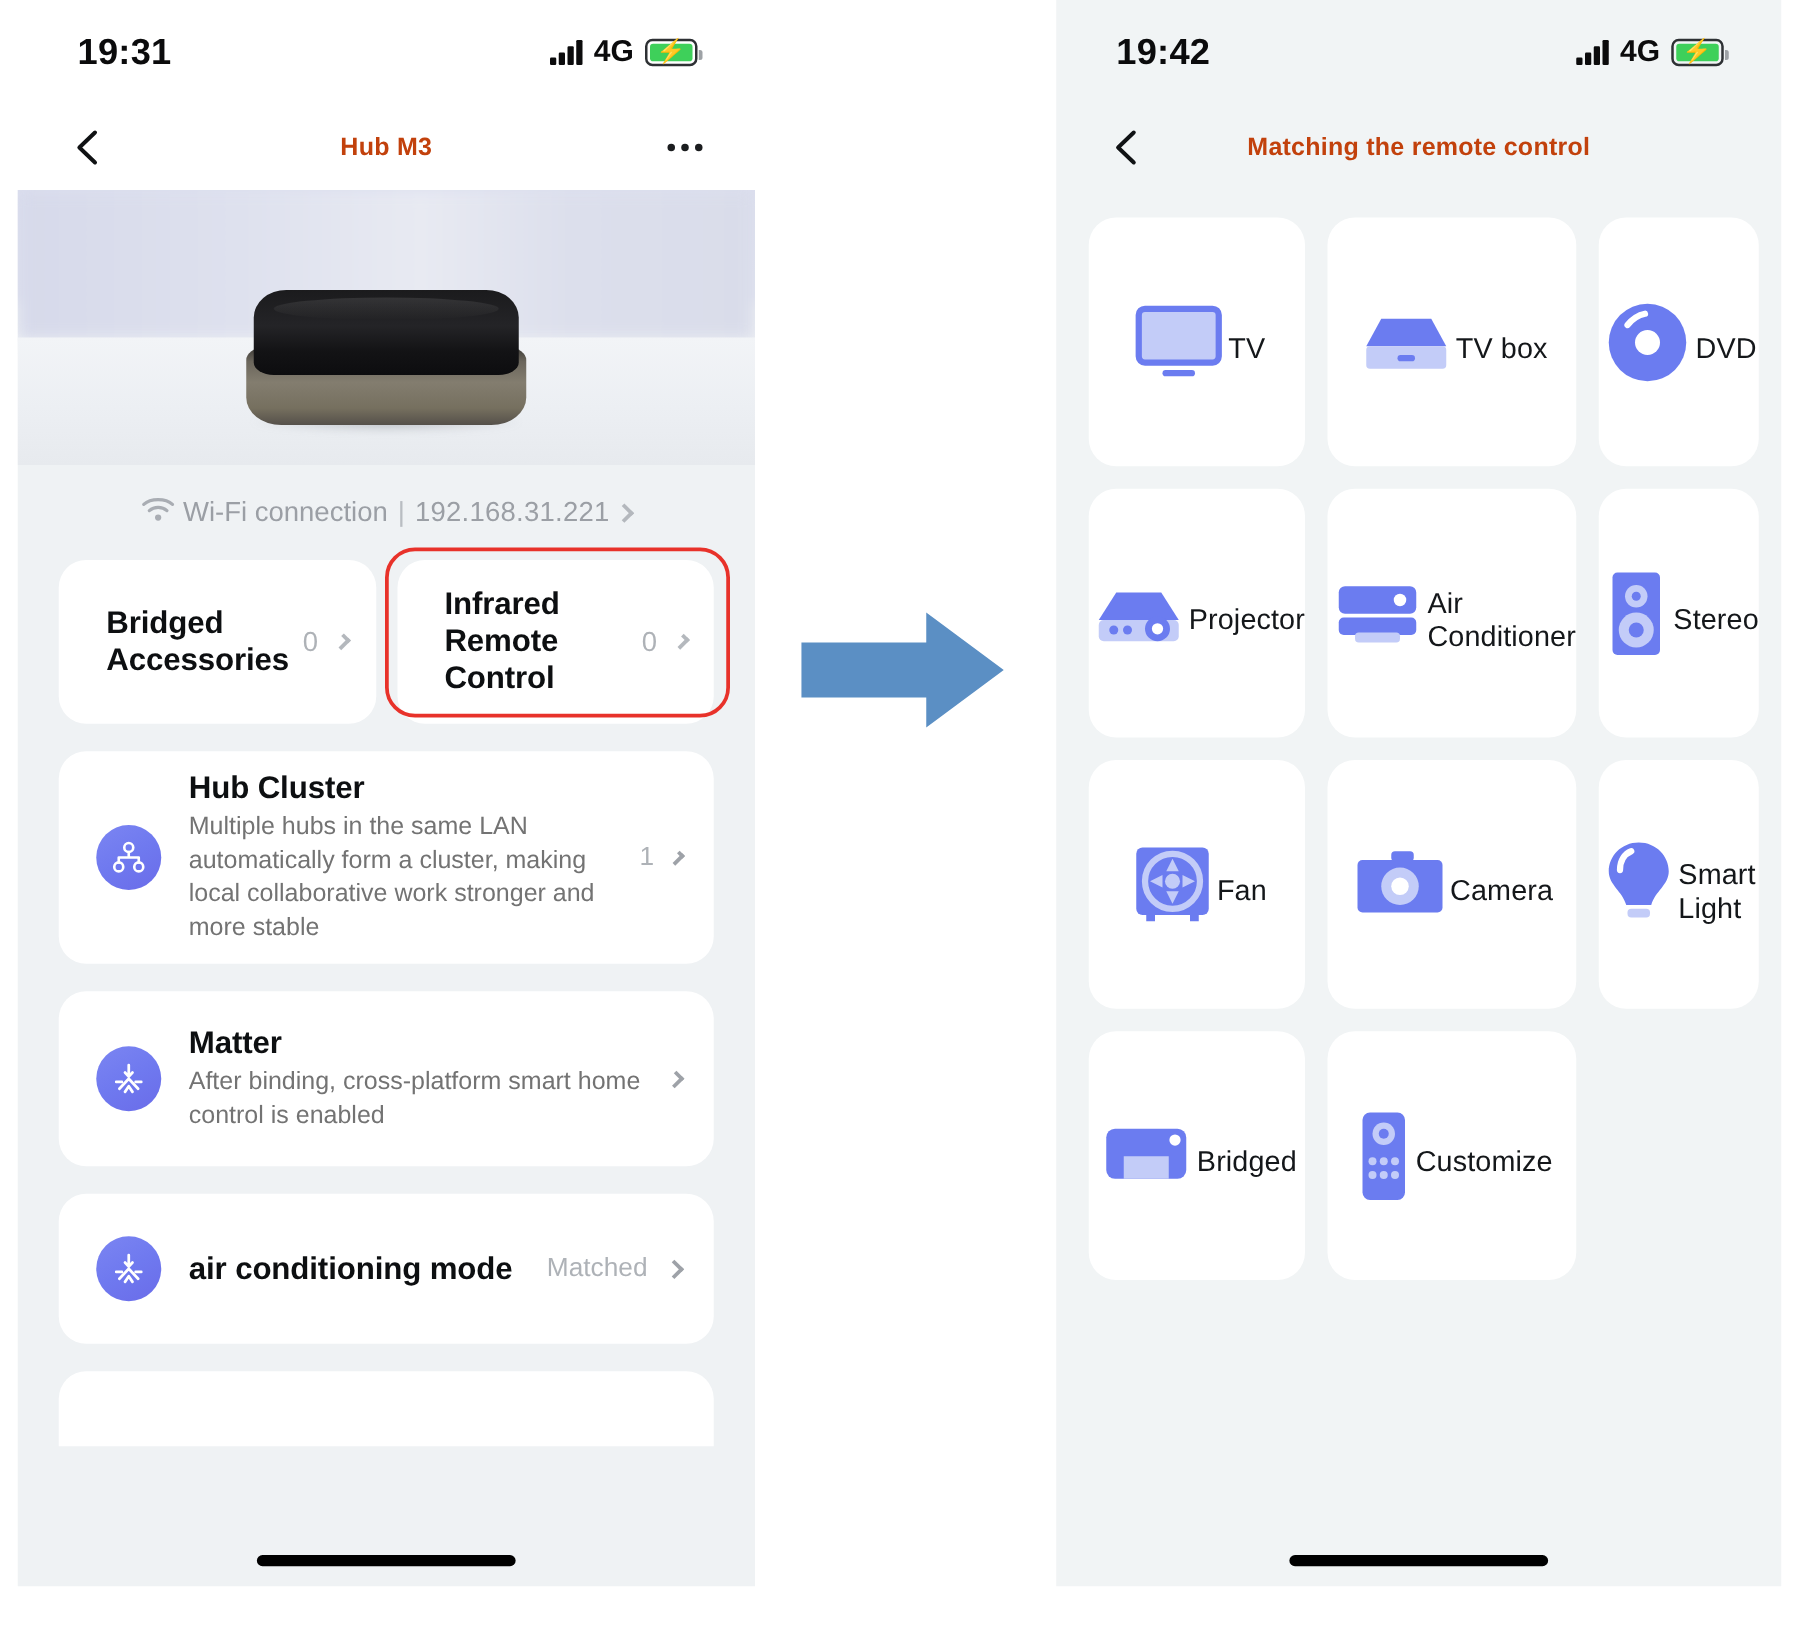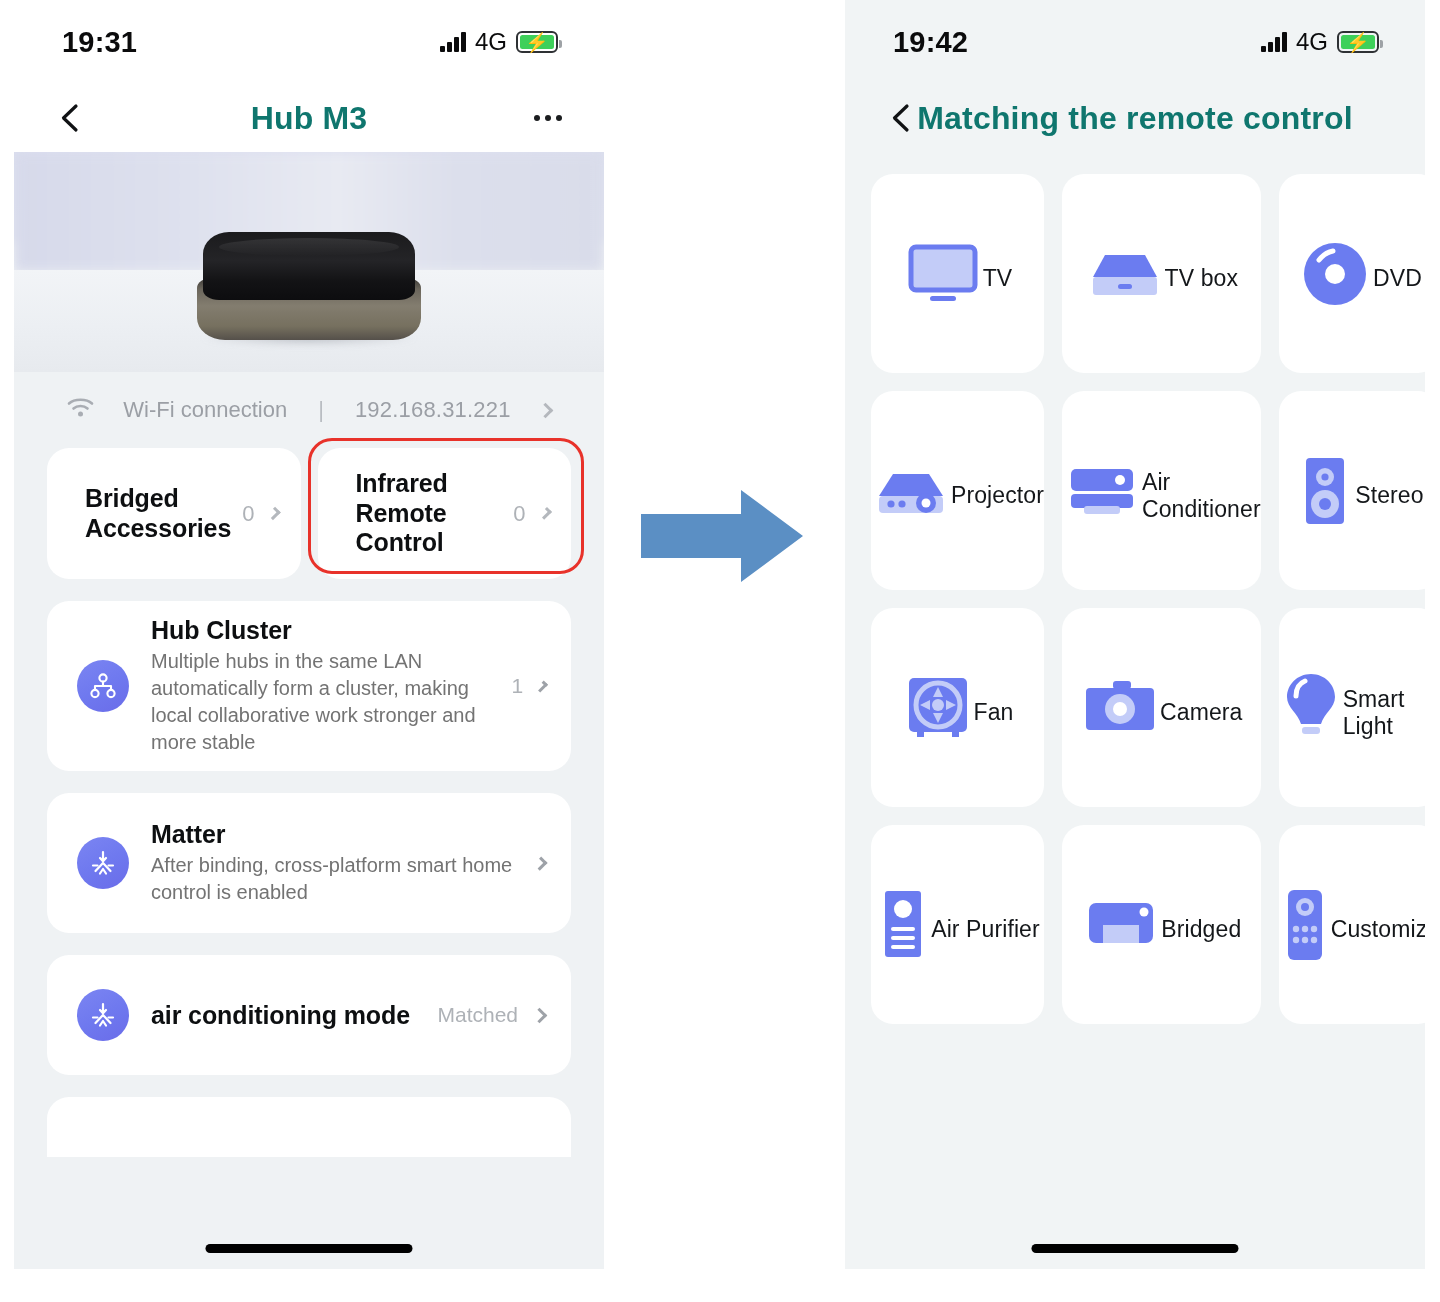--- a/index.html
+++ b/index.html
@@ -36,21 +36,21 @@
     letter-spacing: 0.2px;
   }
   .sb-right { display: flex; align-items: center; gap: 9px; }
   .sig-bars { display: flex; align-items: flex-end; gap: 2.5px; height: 20px; }
   .sig-bars i { display:block; width: 4.5px; background: #0b0b0c; border-radius: 1px; }
   .sig-bars i:nth-child(1){ height: 6px; }
   .sig-bars i:nth-child(2){ height: 10px; }
   .sig-bars i:nth-child(3){ height: 15px; }
   .sig-bars i:nth-child(4){ height: 20px; }
   .sig-bars i:nth-child(5){ height: 20px; background:#b9bcc0; }
-  .sb-net { font-size: 24px; font-weight: normal; color: #0b0b0c; letter-spacing:0; }
+  .sb-net { font-size: 24px; font-weight: bold; color: #0b0b0c; letter-spacing:0; }
   .battery {
     position: relative;
     width: 42px; height: 22px;
     border: 2.5px solid #2e3134;
     border-radius: 6px;
     display:flex; align-items:center;
     padding: 2px;
   }
   .battery::after {
     content:"";
@@ -72,23 +72,23 @@
     align-items: center;
   }
   .nav-back {
     position:absolute; left: 40px; top: 50%; transform: translateY(-50%);
     width: 34px; height: 34px;
   }
   .nav-back svg { display:block; }
   .nav-title {
     width: 100%;
     text-align: center;
-    font-size: 32px;
+    font-size: 20px;
     font-weight: bold;
-    color: #0f766e;
+    color: #c2410c;
     letter-spacing: 0.2px;
   }
   .nav-more {
     position:absolute; right: 42px; top: 50%; transform: translateY(-50%);
     display:flex; gap: 5px; align-items:center;
   }
   .nav-more i { width: 6px; height: 6px; border-radius:50%; background:#1b1d1f; display:block;}
 
   
   .hero {
@@ -133,21 +133,21 @@
   }
 
   
   .content {
     background: #eff2f4;
     min-height: 965px;
     padding-bottom: 10px;
   }
   .wifi-row {
     display:flex; align-items:center; justify-content:center;
-    gap: 29px;
+    gap: 6px;
     height: 76px;
     color:#9b9fa5;
     font-size: 22px;
   }
   .wifi-row .sep { color:#b9bdc2; margin: 0 2px;}
   .wifi-row .ip { color:#9b9fa5; letter-spacing: .2px;}
   .chev {
     display:inline-block;
     width: 11px; height: 11px;
     border-right: 3px solid #b4b8bd;
@@ -532,32 +532,20 @@
         <div class="tile-ic">
           <svg width="64" height="76" viewBox="0 0 64 76">
             <path d="M32 4 C18 4 8 15 8 27 C8 38 19 43 22 54 H42 C45 43 56 38 56 27 C56 15 46 4 32 4 Z" fill="#6b7cf0"></path>
             <rect x="23" y="57" width="18" height="7" rx="3" fill="#c3ccf8"></rect>
             <path d="M17 26 C17 18 21 13 26 11" fill="none" stroke="#ffffff" stroke-width="5" stroke-linecap="round"></path>
           </svg>
         </div>
         <div class="tile-lb">Smart Light</div>
       </div>
 
-      <div class="tile">
-        <div class="tile-ic">
-          <svg width="56" height="76" viewBox="0 0 56 76">
-            <rect x="10" y="4" width="36" height="66" rx="3" fill="#6b7cf0"></rect>
-            <circle cx="28" cy="22" r="9" fill="#ffffff"></circle>
-            <rect x="16" y="40" width="24" height="4" rx="2" fill="#ffffff"></rect>
-            <rect x="16" y="49" width="24" height="4" rx="2" fill="#ffffff"></rect>
-            <rect x="16" y="58" width="24" height="4" rx="2" fill="#ffffff"></rect>
-          </svg>
-        </div>
-        <div class="tile-lb">Air Purifier</div>
-      </div>
 
       <div class="tile">
         <div class="tile-ic">
           <svg width="80" height="60" viewBox="0 0 80 60">
             <rect x="8" y="8" width="64" height="40" rx="7" fill="#6b7cf0"></rect>
             <circle cx="63" cy="17" r="4.5" fill="#ffffff"></circle>
             <path d="M22 30 H58 V48 H22 Z" fill="#c3ccf8"></path>
           </svg>
         </div>
         <div class="tile-lb">Bridged</div>

